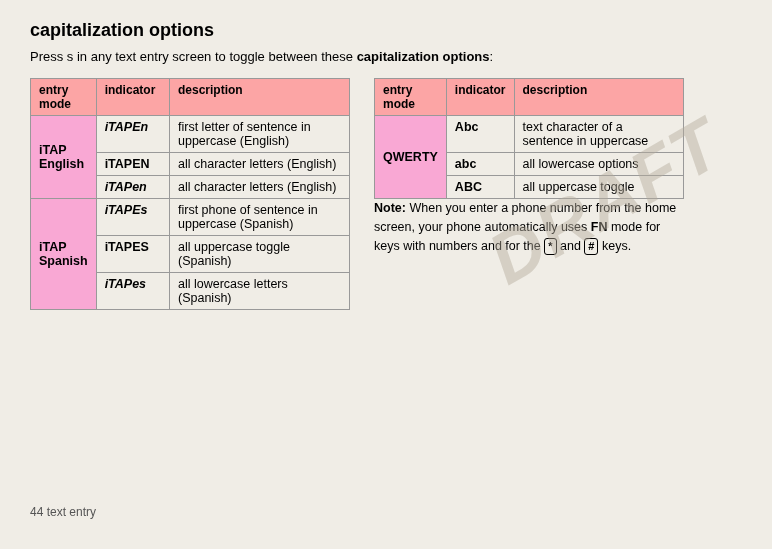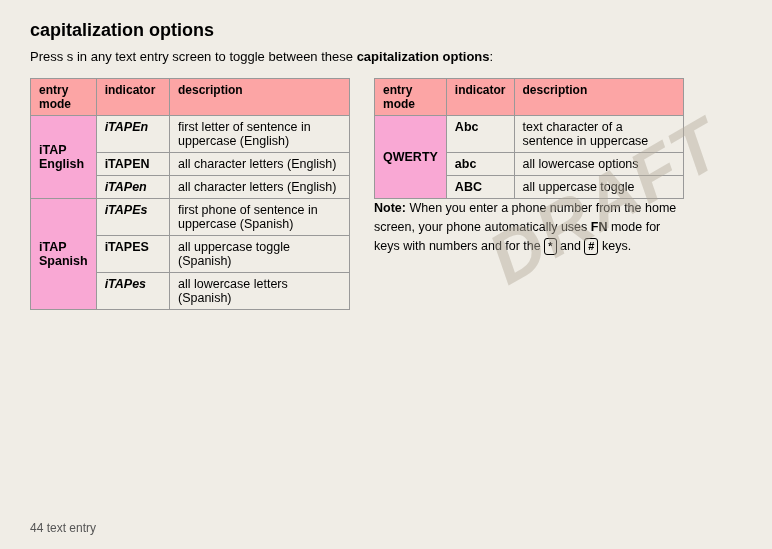--- a/index.html
+++ b/index.html
@@ -99,21 +99,21 @@
       font-weight: bold;
     }
 
     .right-col {
       display: flex;
       flex-direction: column;
     }
 
     .footer {
       position: absolute;
-      bottom: 14px;
+      bottom: 30px;
       left: 30px;
       font-size: 12px;
       color: #555;
     }
 
     .draft-watermark {
       position: absolute;
       right: 40px;
       top: 160px;
       font-size: 72px;

